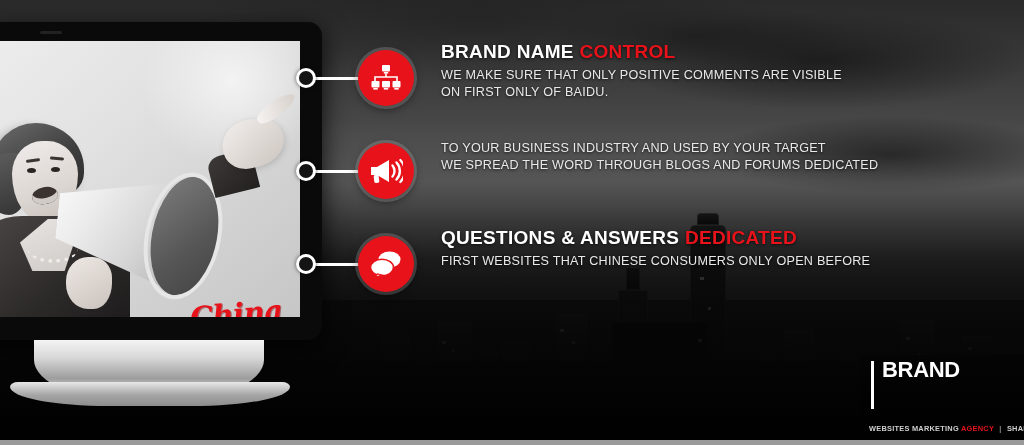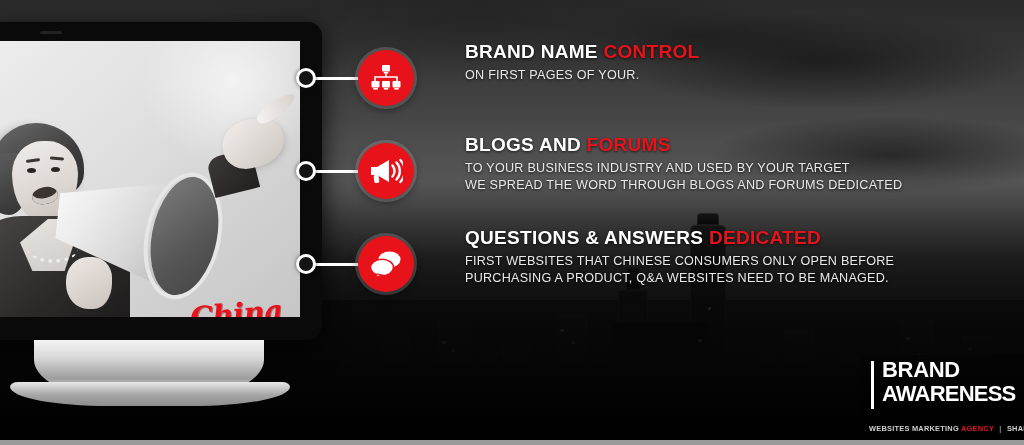--- a/index.html
+++ b/index.html
@@ -220,21 +220,21 @@
   .icon-circle {
     position:absolute; width:56px; height:56px; border-radius:50%;
     background:#e8131a;
     box-shadow:0 0 0 3px rgba(255,255,255,.18), 0 3px 10px rgba(0,0,0,.55);
     z-index:7;
     display:flex; align-items:center; justify-content:center;
   }
   .icon-circle svg { display:block; }
 
   
-  .block { position:absolute; z-index:8;margin-left:24px; }
+  .block { position:absolute; z-index:8; }
   .blk-title {
     font-size:19px; font-weight:700; letter-spacing:.3px;
     color:#ffffff; white-space:nowrap;
     text-shadow:0 1px 3px rgba(0,0,0,.7);
     line-height:1.05;
   }
   .blk-title .accent { color:#e8131a; }
   .blk-body {
     margin-top:5px;
     font-size:12.6px; font-weight:400; letter-spacing:.25px;
@@ -423,51 +423,46 @@
       <path d="M7.5 24 L4.5 27.5 L12 25 Z" fill="#fff" stroke="#e8131a" stroke-width="1.2"></path>
     </svg>
   </div>
 
   <div class="block" style="left:441px;top:42px;">
     <div class="blk-title">
       <span>BRAND NAME</span>
       <span class="accent">CONTROL</span>
     </div>
     <div class="blk-body">
-      <div>ON FIRST PAGES OF YOUR.</div>
+      <div>WE MAKE SURE THAT ONLY POSITIVE COMMENTS ARE VISIBLE</div>
+      <div>ON FIRST ONLY OF BAIDU.</div>
     </div>
   </div>
 
   <div class="block" style="left:441px;top:135px;">
-    <div class="blk-title">
-      <span>BLOGS AND</span>
-      <span class="accent">FORUMS</span>
-    </div>
     <div class="blk-body">
       <div>TO YOUR BUSINESS INDUSTRY AND USED BY YOUR TARGET</div>
       <div>WE SPREAD THE WORD THROUGH BLOGS AND FORUMS DEDICATED</div>
     </div>
   </div>
 
   <div class="block" style="left:441px;top:228px;">
     <div class="blk-title">
       <span>QUESTIONS &amp; ANSWERS</span>
       <span class="accent">DEDICATED</span>
     </div>
     <div class="blk-body">
       <div>FIRST WEBSITES THAT CHINESE CONSUMERS ONLY OPEN BEFORE</div>
-      <div>PURCHASING A PRODUCT, Q&amp;A WEBSITES NEED TO BE MANAGED.</div>
     </div>
   </div>
 
   <div class="brand-plate">
     <div class="brand-bar"></div>
     <div class="brand-title">
       <span>BRAND</span>
-      <span class="l2">AWARENESS</span>
     </div>
     <div class="brand-footer">
       <span>WEBSITES MARKETING</span>
       <span class="agency">AGENCY</span>
       <span class="sep">|</span>
       <span>SHANGHAI</span>
     </div>
   </div>
 
 </div>

